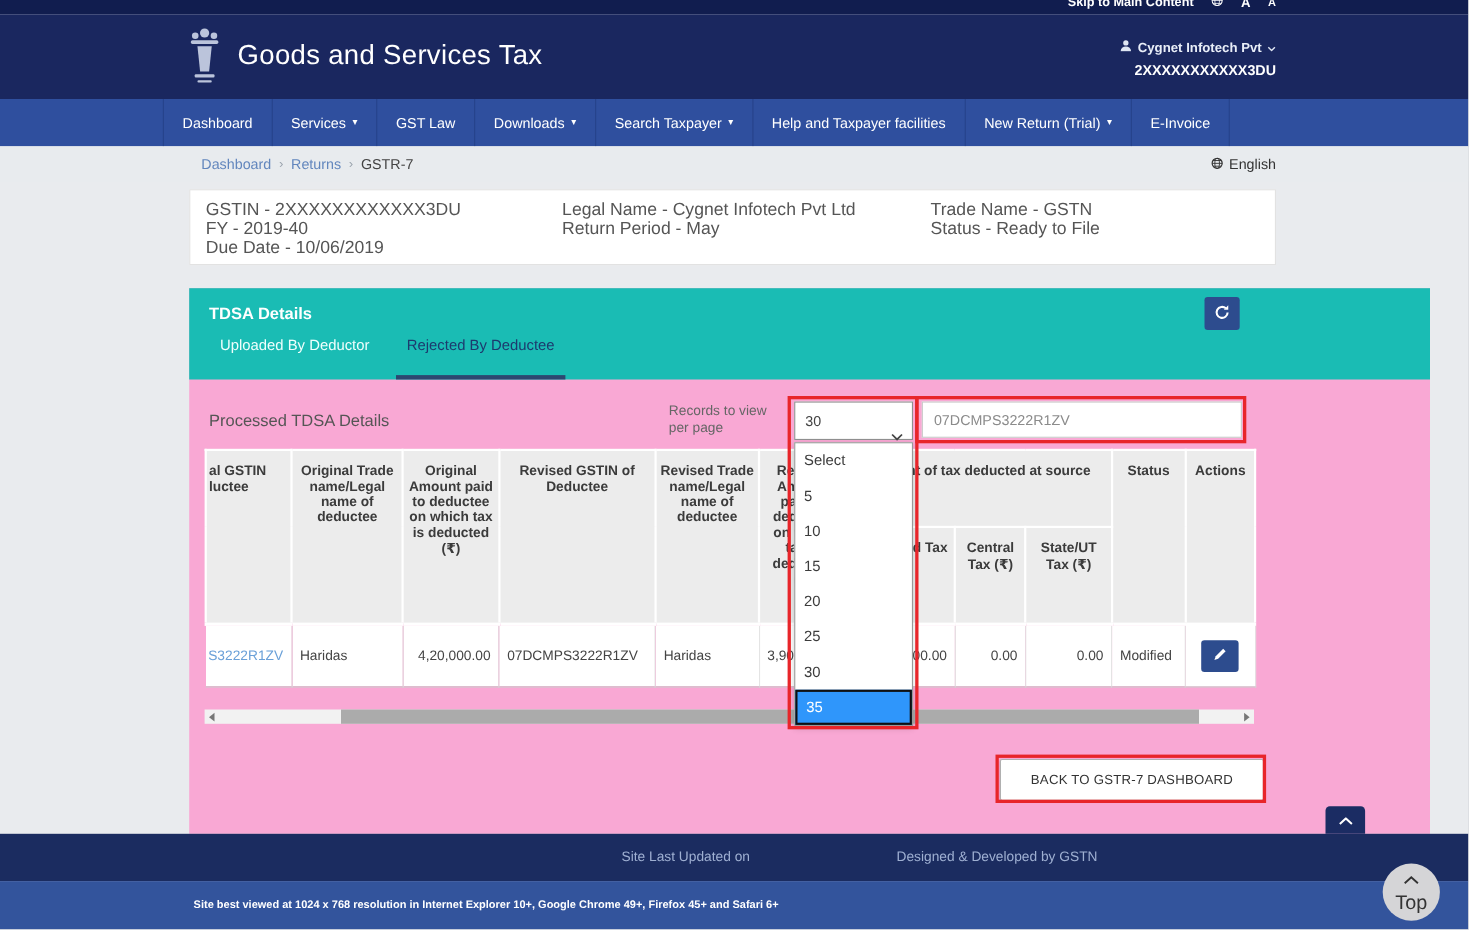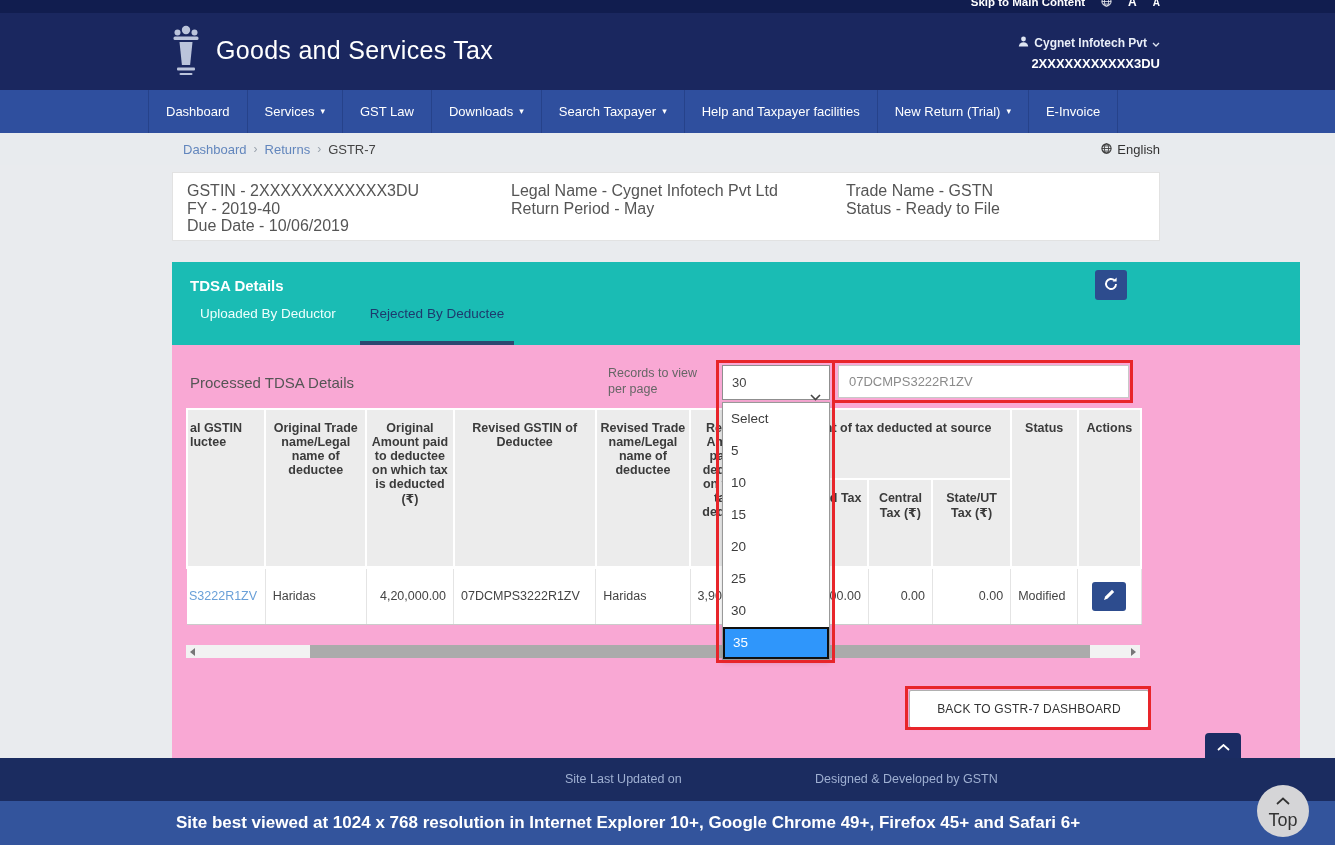--- a/index.html
+++ b/index.html
@@ -75,21 +75,21 @@
   
   .tablewrap { position:absolute; left:14px; top:63px; width:954px; z-index:1; }
   table { border-collapse:collapse; table-layout:fixed; width:954px; }
   tr.hr1 { height:70px; } tr.hr2 { height:88px; }
   th { background:#ececec; border:2px solid #fff; font-size:12.5px; font-weight:bold; color:#3b3b3b;
        text-align:center; vertical-align:top; padding:11px 3px 0; }
   th.c1 { text-align:left; padding-left:2px; }
   td { background:#fff; border-right:1px solid #e4e4e4; border-bottom:1px solid #cbcbcb; border-top:3px solid #fff;
        font-size:12.5px; color:#444; padding:0 7px; height:55px; vertical-align:middle; white-space:nowrap; overflow:hidden; }
   td.num { text-align:right; }
-  td.c1 { padding-left:2px; }
+  td.c1 { padding-left:2px;text-align:center; }
   td.c1 a { color:#6aa0d8; text-decoration:none; cursor:pointer; }
   td.act { text-align:center; overflow:visible; }
   .edit-btn { width:34px; height:29px; background:#2d4c8e; border:none; border-radius:3px; cursor:pointer;
               display:inline-flex; align-items:center; justify-content:center; }
 
   
   .hscroll { position:absolute; left:14px; top:300px; width:954px; height:13px; background:#f2f2f2; z-index:1; }
   .hs-arrow { position:absolute; top:0; width:13px; height:13px; display:flex; align-items:center; justify-content:center; cursor:pointer; }
   .hs-left { left:0; } .hs-right { right:0; }
   .tri-l { width:0; height:0; border-style:solid; border-width:4px 5px 4px 0; border-color:transparent #777 transparent transparent; }
@@ -101,21 +101,21 @@
               box-shadow:0 1px 2px rgba(0,0,0,.08); letter-spacing:.2px; }
 
   
   .totop-tab { position:absolute; left:1205px; top:733px; width:36px; height:25px; background:#1b2c63;
                border-radius:4px 4px 0 0; display:flex; align-items:center; justify-content:center; cursor:pointer; }
   .footer1 { position:absolute; left:0; top:758px; width:100%; height:43px; background:#1b2c60; color:#9fb0d2; font-size:12.5px; }
   .f1-copy { position:absolute; left:198px; line-height:43px; }
   .f1-updated { position:absolute; left:565px; line-height:43px; }
   .f1-designed { position:absolute; left:815px; line-height:43px; }
   .footer2 { position:absolute; left:0; top:801px; width:100%; height:44px; background:#33549c; }
-  .f2-text { position:absolute; left:176px; line-height:44px; color:#fff; font-size:17px; font-weight:bold; }
+  .f2-text { position:absolute; left:176px; line-height:44px; color:#fff; font-size:10px; font-weight:bold; }
   .top-circle { position:absolute; left:1257px; top:785px; width:52px; height:52px; border-radius:50%; background:#d5d5d7;
                 z-index:40; display:flex; flex-direction:column; align-items:center; justify-content:center; gap:1px;
                 color:#333; cursor:pointer; }
   .top-circle .top-word { font-size:18px; }
 </style>
 </head>
 <body>
 
 <div class="page">
 

